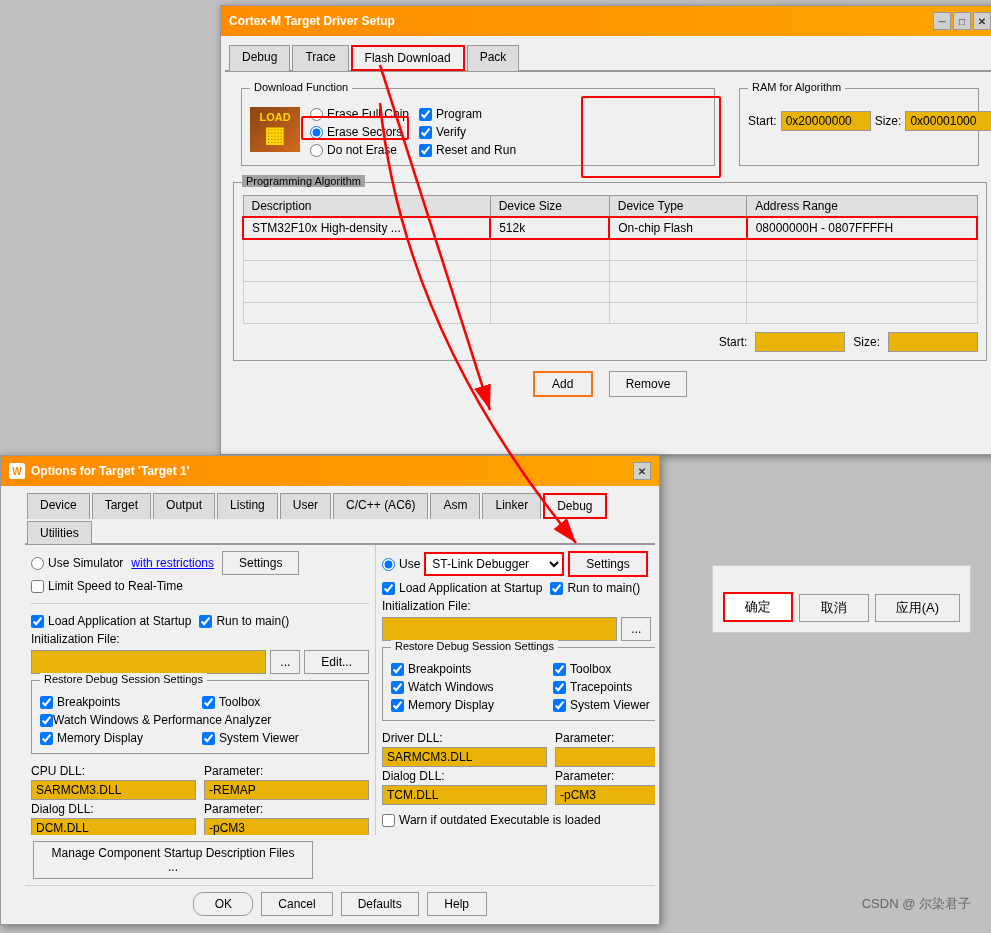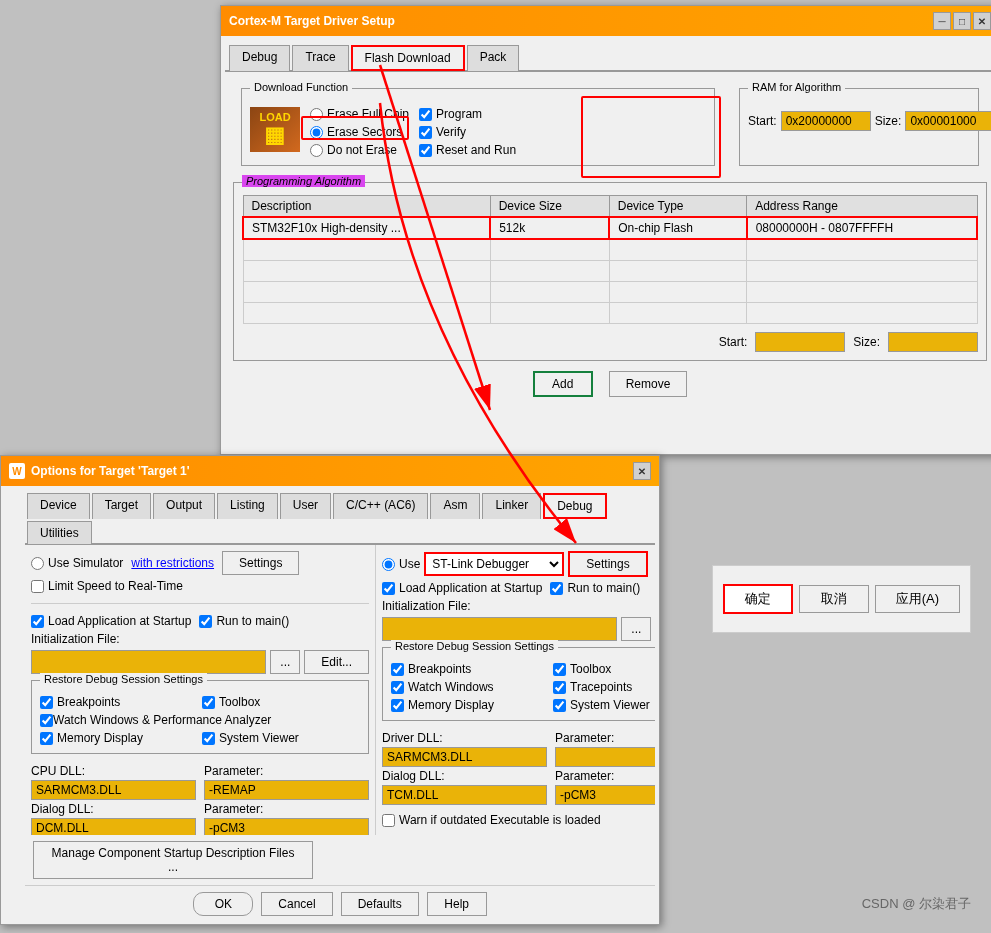--- a/index.html
+++ b/index.html
@@ -157,21 +157,21 @@
 
     
     .btn {
       padding: 4px 16px;
       background: #f0f0f0;
       border: 1px solid #999;
       cursor: pointer;
       font-size: 12px;
       min-width: 60px;
     }
-    .btn.highlighted { border: 2px solid #15803d; }
+    .btn.highlighted { border: 2px solid #f97316; }
 
     
     .input-field {
       border: 1px solid #999;
       background: #eab308;
       padding: 2px 4px;
       font-size: 12px;
     }
 
     
@@ -287,24 +287,23 @@
       margin: 4px 8px;
       border: 1px solid #999;
       padding: 8px;
       position: relative;
     }
 
     .prog-section-title {
       position: absolute;
       top: -8px;
       left: 8px;
-      background: #d946ef;
+      background: #a3a3a3;
       padding: 0 4px;
       font-size: 11px;
-      font-style: italic;
     }
   </style>
 </head>
 <body>
 
 <div id="window1" class="window">
   <div class="title-bar">
     <div class="title-bar-title">
       <span>Cortex-M Target Driver Setup</span>
     </div>
@@ -619,21 +618,21 @@
 
     <div style="display:flex; gap:8px; padding:6px 8px; border-top:1px solid #ccc; justify-content:center;">
       <button class="btn" style="min-width:60px;border-radius:10px;">OK</button>
       <button class="btn" style="min-width:60px;">Cancel</button>
       <button class="btn" style="min-width:60px;">Defaults</button>
       <button class="btn" style="min-width:60px;">Help</button>
     </div>
   </div>
 </div>
 
-<div id="confirm-area" style="position:absolute; right:20px; top:565px; display:flex; gap:6px; align-items:center; background:#f0f0f0; padding:10px; border:1px solid #ccc;">
+<div id="confirm-area" style="position:absolute; right:20px; top:565px; display:flex; gap:6px; align-items:flex-end; background:#f0f0f0; padding:10px; border:1px solid #ccc;">
   <button class="confirm-btn highlighted">确定</button>
   <button class="confirm-btn">取消</button>
   <button class="confirm-btn">应用(A)</button>
 </div>
 
 <svg class="arrows-overlay" width="991" height="933" xmlns="http://www.w3.org/2000/svg">
   <defs>
     <marker id="arrowhead" markerWidth="10" markerHeight="7" refX="10" refY="3.5" orient="auto">
       <polygon points="0 0, 10 3.5, 0 7" fill="red"></polygon>
     </marker>

